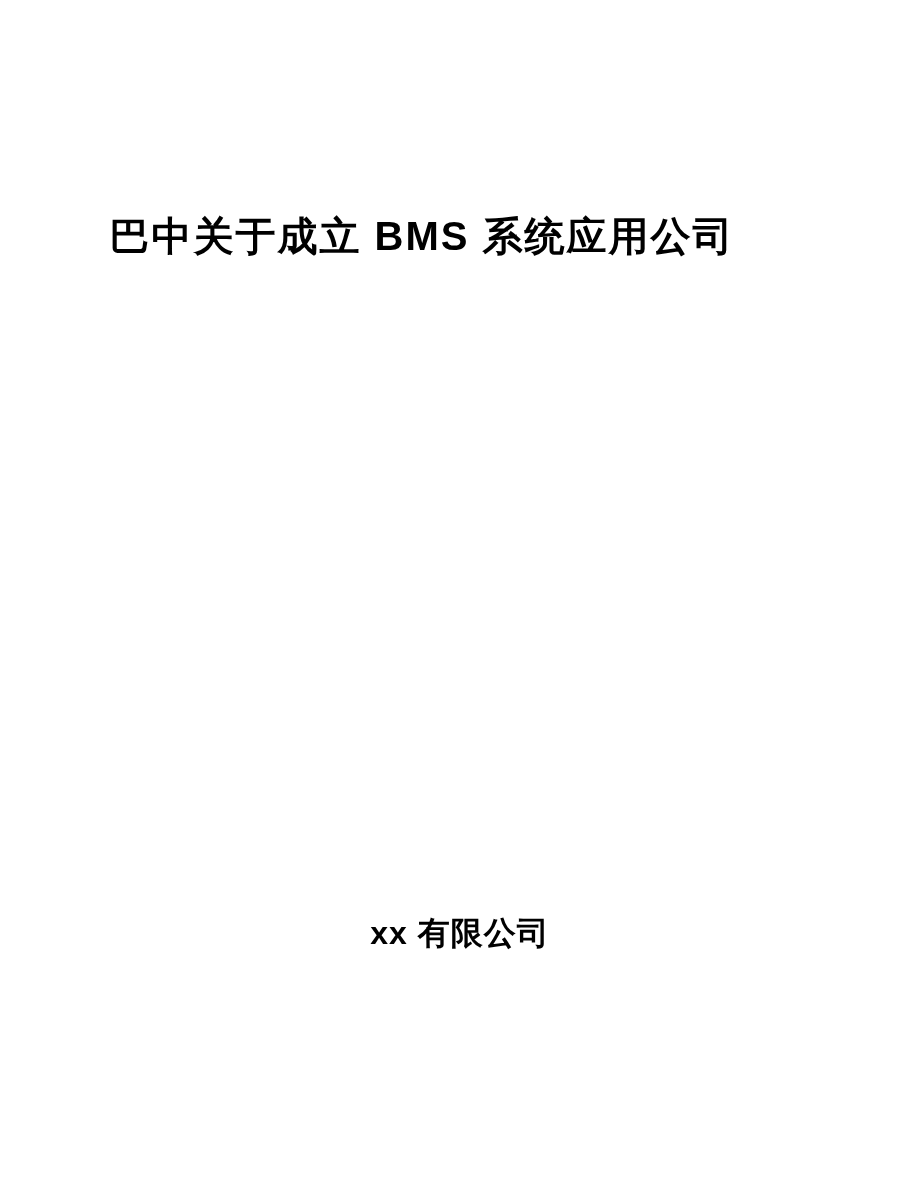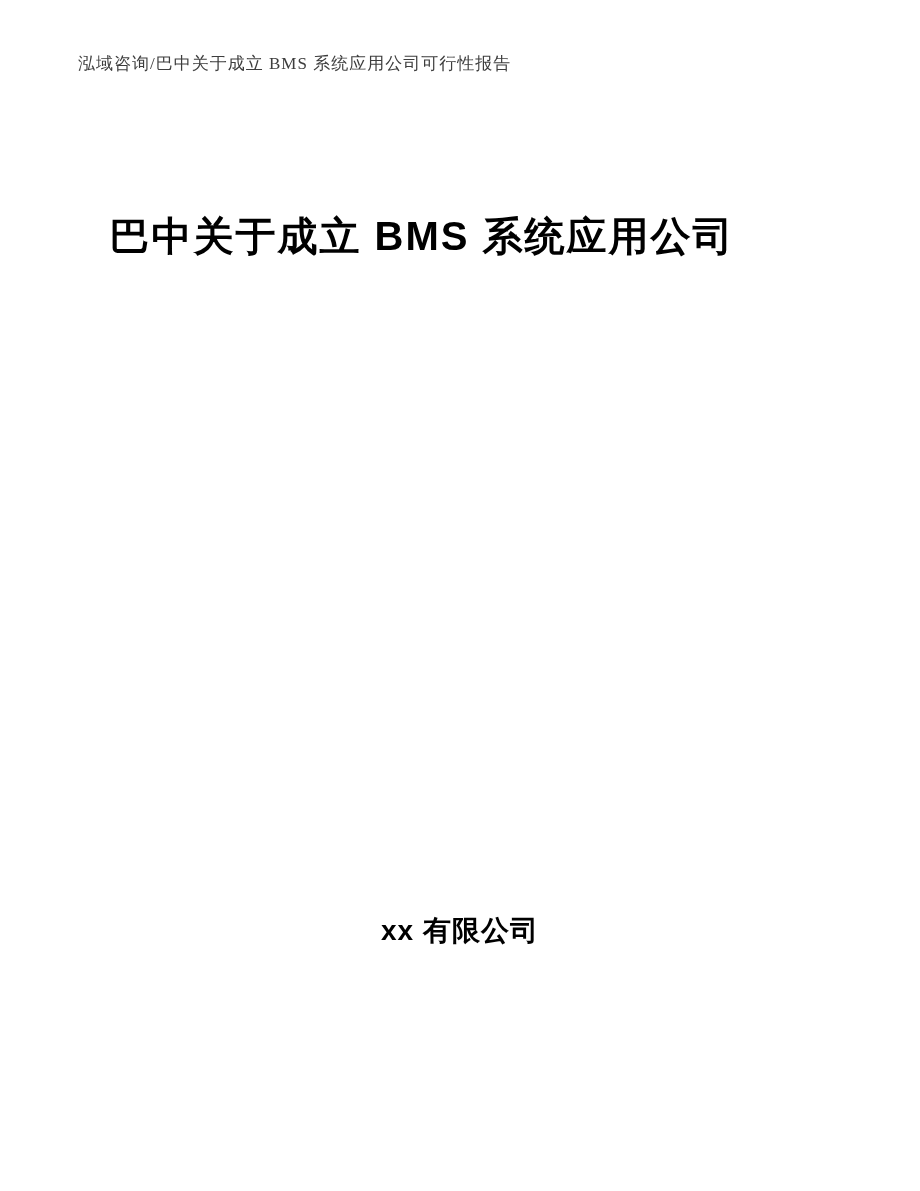--- a/index.html
+++ b/index.html
@@ -46,33 +46,30 @@
     margin-top: 36px;
   }
   .company-name {
     position: absolute;
     left: 0;
     top: 912px;
     width: 920px;
     text-align: center;
     font-family: "Liberation Sans", "DejaVu Sans", sans-serif;
     font-weight: 700;
-    font-size: 28px;
+    font-size: 32px;
     color: #000000;
     letter-spacing: 1px;
   }
 </style>
 </head>
 <body>
 
 <div class="page">
 
-  <div class="doc-header">
-    <span>泓域咨询/巴中关于成立 BMS 系统应用公司可行性报告</span>
-  </div>
 
   <div class="title-block">
     <h1 class="title-line">巴中关于成立 BMS 系统应用公司</h1>
   </div>
 
   <div class="company-name">xx 有限公司</div>
 
 </div>
 
 </body></html>

